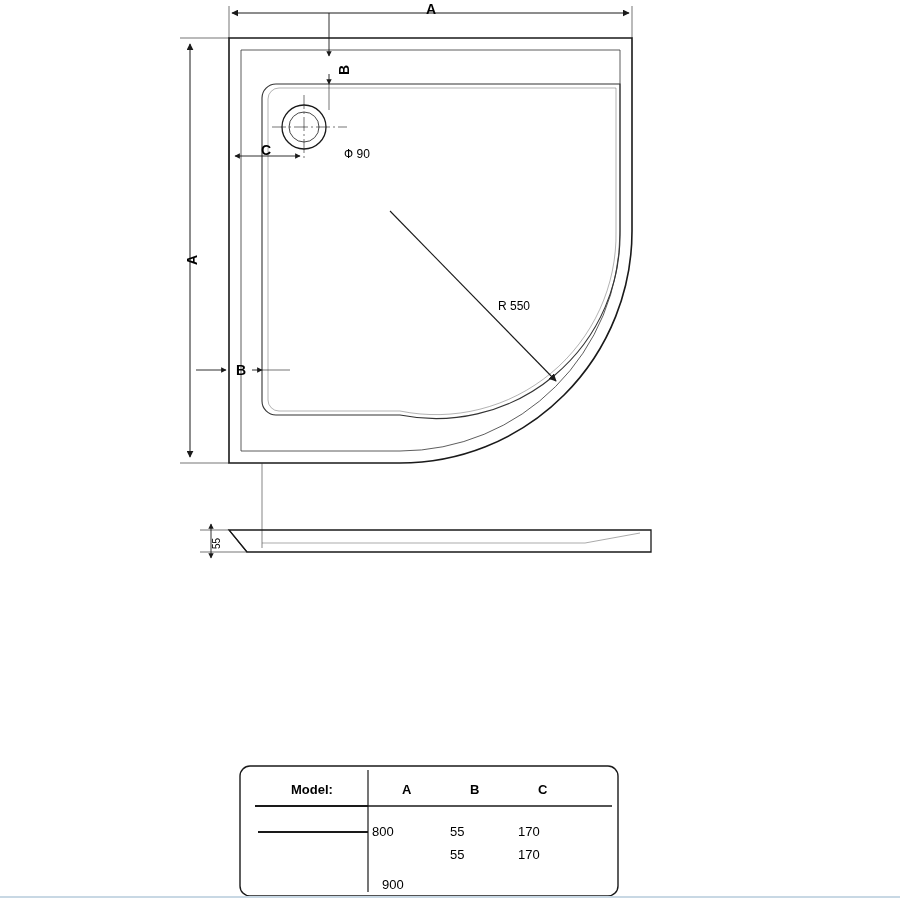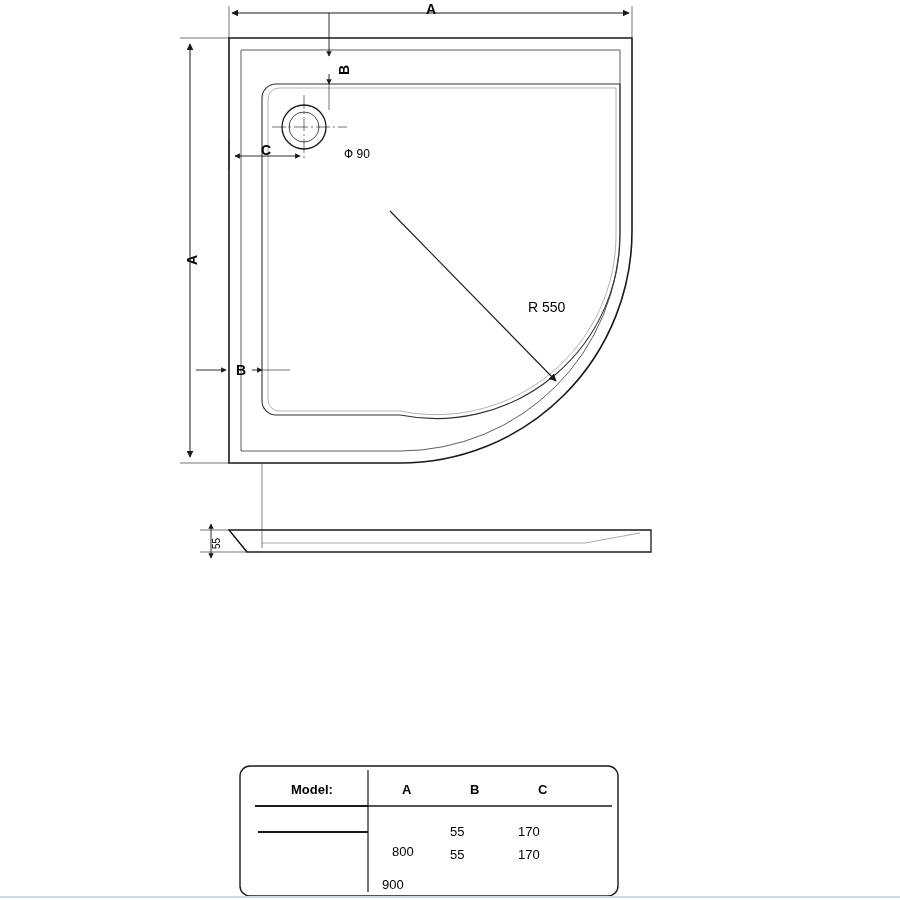--- a/index.html
+++ b/index.html
@@ -151,30 +151,30 @@
   <div class="lbl bold rot" style="left:185px; top:265px; transform:rotate(-90deg);">A</div>
 
   <div class="lbl bold rot" style="left:337px; top:75px; transform:rotate(-90deg);">B</div>
 
   <div class="lbl bold" style="left:236px; top:363px;">B</div>
 
   <div class="lbl bold" style="left:261px; top:143px;">C</div>
 
   <div class="lbl" style="left:344px; top:148px; font-size:12px;">Ф 90</div>
 
-  <div class="lbl" style="left:528px; top:300px; font-size:14px;">R 550</div>
+  <div class="lbl" style="left:498px; top:300px; font-size:12px;">R 550</div>
 
   <div class="lbl rot" style="left:212px; top:549px; font-size:10px; transform:rotate(-90deg);">55</div>
 
   <div class="tbl-txt tbl-head" style="left:274px; top:783px;">Model:</div>
   <div class="tbl-txt tbl-head" style="left:385px; top:783px;">A</div>
   <div class="tbl-txt tbl-head" style="left:453px; top:783px;">B</div>
   <div class="tbl-txt tbl-head" style="left:521px; top:783px;">C</div>
 
-  <div class="tbl-txt" style="left:392px; top:825px;margin-top:20px;">800</div>
+  <div class="tbl-txt" style="left:372px; top:825px;">800</div>
   <div class="tbl-txt" style="left:450px; top:825px;">55</div>
   <div class="tbl-txt" style="left:518px; top:825px;">170</div>
 
   <div class="tbl-txt" style="left:382px; top:848px;margin-top:30px;">900</div>
   <div class="tbl-txt" style="left:450px; top:848px;">55</div>
   <div class="tbl-txt" style="left:518px; top:848px;">170</div>
 
 </div>
 
 </body></html>

